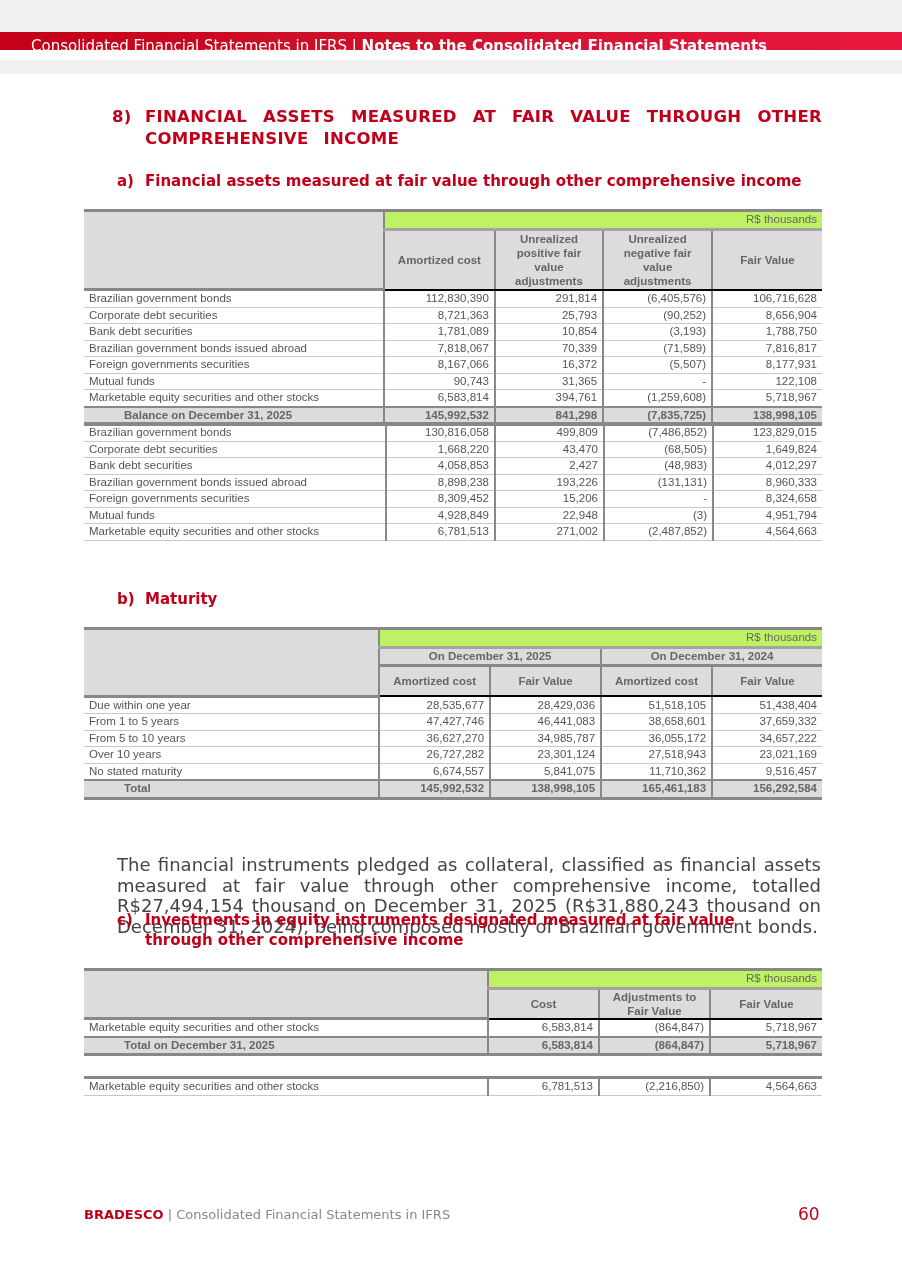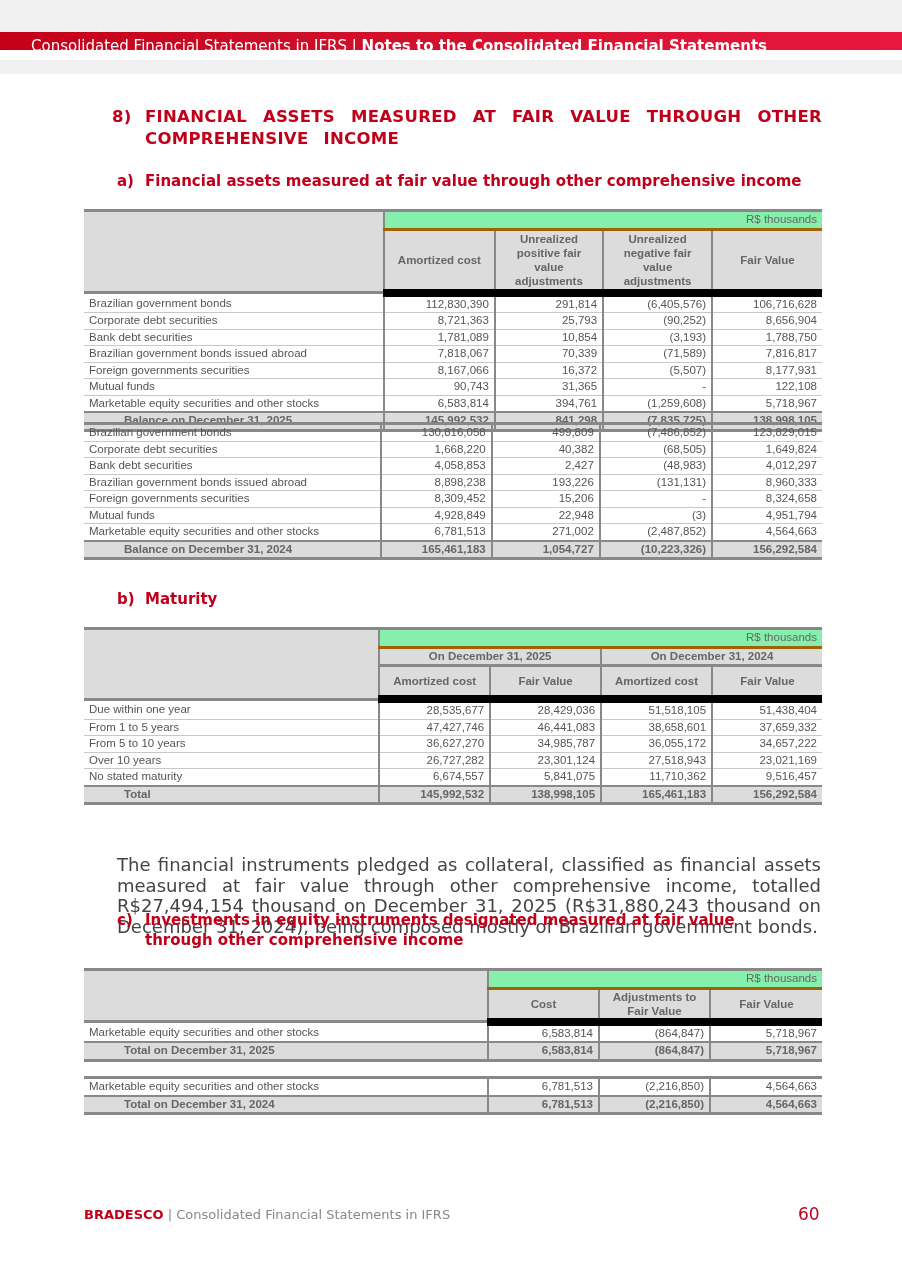--- a/index.html
+++ b/index.html
@@ -11,22 +11,22 @@
   .h1 { position: absolute; left: 112px; top: 106px; width: 710px; color: #c0001a; font-weight: bold; font-size: 16.5px; line-height: 22px; letter-spacing: 0.3px; }
   .h1 .num { position: absolute; left: 0; top: 0; }
   .h1 .txt { margin-left: 33px; text-align: justify; text-align-last: left; display: block; word-spacing: 9px; }
   .h2 { position: absolute; left: 117px; color: #c0001a; font-weight: bold; font-size: 15px; line-height: 20px; }
   .h2 .num { position: absolute; left: 0; top: 0; }
   .h2 .txt { display: block; margin-left: 28px; }
   table { position: absolute; border-collapse: collapse; font-size: 11.5px; color: #555; font-family: "Liberation Sans", sans-serif; }
   td, th { padding: 0 5px; height: 15.5px; line-height: 15px; white-space: nowrap; }
   .tt { border-top: 3px solid #888; }
   .hdr { background: #dcdcdc; font-weight: bold; color: #666; text-align: center; }
-  .unit { background: #86efac; text-align: right; font-weight: normal; color: #666; border-bottom: 3px solid #a16207; }
-  .colhdr th { border-left: 2px solid #888; border-bottom: 8px solid #000000; line-height: 14px; }
+  .unit { background: #bef264; text-align: right; font-weight: normal; color: #666; border-bottom: 3px solid #a3a3a3; }
+  .colhdr th { border-left: 2px solid #888; border-bottom: 2px solid #000000; line-height: 14px; }
   .blankhdr { background: #dcdcdc; border-bottom: 3px solid #888; }
   td.num { text-align: right; border-left: 2px solid #888; }
   tr.row td { border-bottom: 1px solid #c8c8c8; }
   tr.total td { background: #dcdcdc; font-weight: bold; color: #666; border-bottom: 3px solid #888; border-top: 2px solid #888; padding-left: 40px; }
   .para { position: absolute; left: 117px; top: 837px; width: 704px; font-size: 18px; line-height: 20.5px; color: #444; text-align: justify; }
   .footer { position: absolute; left: 84px; top: 1207px; font-size: 13px; color: #888; text-align: right; }
   .footer b { color: #c0001a; }
   .pagenum { position: absolute; left: 798px; top: 1204px; font-size: 17px; font-weight: normal; color: #c0001a; }
 </style>
 </head>
@@ -138,21 +138,21 @@
       <tr class="row">
         <td>Brazilian government bonds</td>
         <td class="num">130,816,058</td>
         <td class="num">499,809</td>
         <td class="num">(7,486,852)</td>
         <td class="num">123,829,015</td>
       </tr>
       <tr class="row">
         <td>Corporate debt securities</td>
         <td class="num">1,668,220</td>
-        <td class="num">40,382</td>
+        <td class="num">43,470</td>
         <td class="num">(68,505)</td>
         <td class="num">1,649,824</td>
       </tr>
       <tr class="row">
         <td>Bank debt securities</td>
         <td class="num">4,058,853</td>
         <td class="num">2,427</td>
         <td class="num">(48,983)</td>
         <td class="num">4,012,297</td>
       </tr>
@@ -176,27 +176,20 @@
         <td class="num">22,948</td>
         <td class="num">(3)</td>
         <td class="num">4,951,794</td>
       </tr>
       <tr class="row">
         <td>Marketable equity securities and other stocks</td>
         <td class="num">6,781,513</td>
         <td class="num">271,002</td>
         <td class="num">(2,487,852)</td>
         <td class="num">4,564,663</td>
-      </tr>
-      <tr class="total">
-        <td>Balance on December 31, 2024</td>
-        <td class="num">165,461,183</td>
-        <td class="num">1,054,727</td>
-        <td class="num">(10,223,326)</td>
-        <td class="num">156,292,584</td>
       </tr>
     </tbody>
 </table>
 
 <div class="h2" style="top:589px;">
   <span class="num">b)</span>
   <span class="txt">Maturity</span>
 </div>
 
 <table style="left:84px; top:627px; width:738px;">
@@ -317,23 +310,17 @@
       <col style="width:111px">
       <col style="width:112px">
     </colgroup>
   <tbody id="tbC24" class="tt">
       <tr class="row">
         <td>Marketable equity securities and other stocks</td>
         <td class="num">6,781,513</td>
         <td class="num">(2,216,850)</td>
         <td class="num">4,564,663</td>
       </tr>
-      <tr class="total">
-        <td>Total on December 31, 2024</td>
-        <td class="num">6,781,513</td>
-        <td class="num">(2,216,850)</td>
-        <td class="num">4,564,663</td>
-      </tr>
     </tbody>
 </table>
 
 <div class="footer"><b>BRADESCO</b><span> | </span><span>Consolidated Financial Statements in IFRS</span></div>
 <div class="pagenum">60</div>
 
 </body></html>

